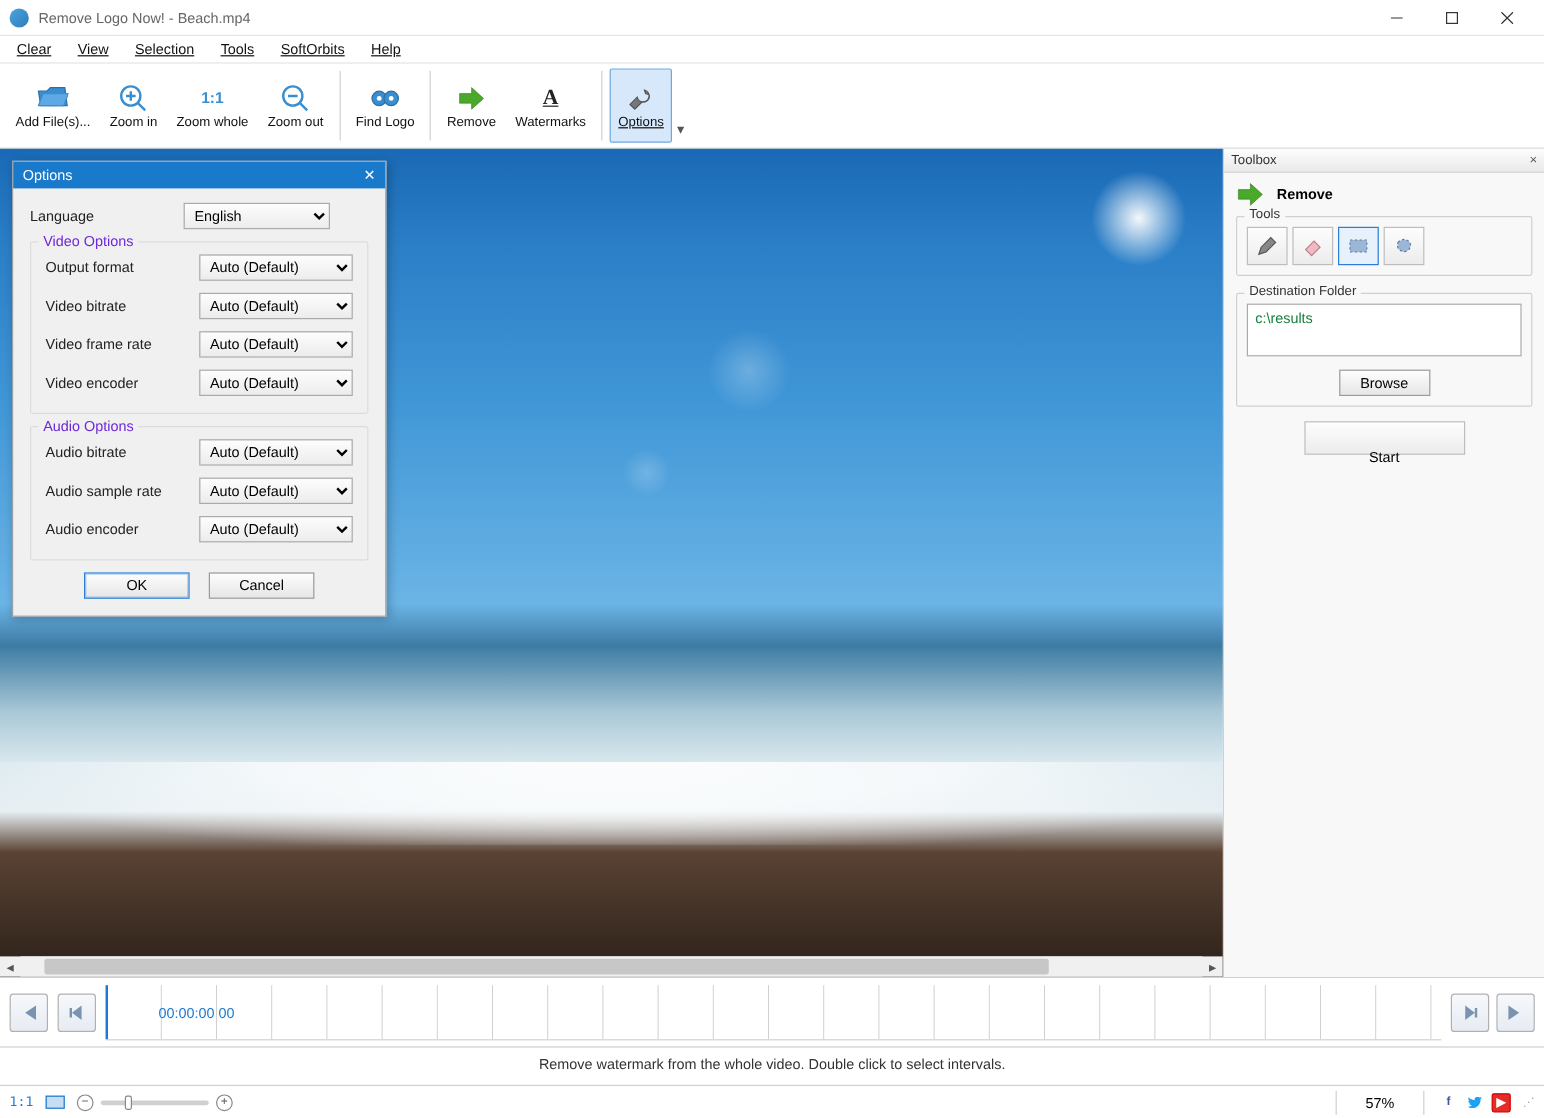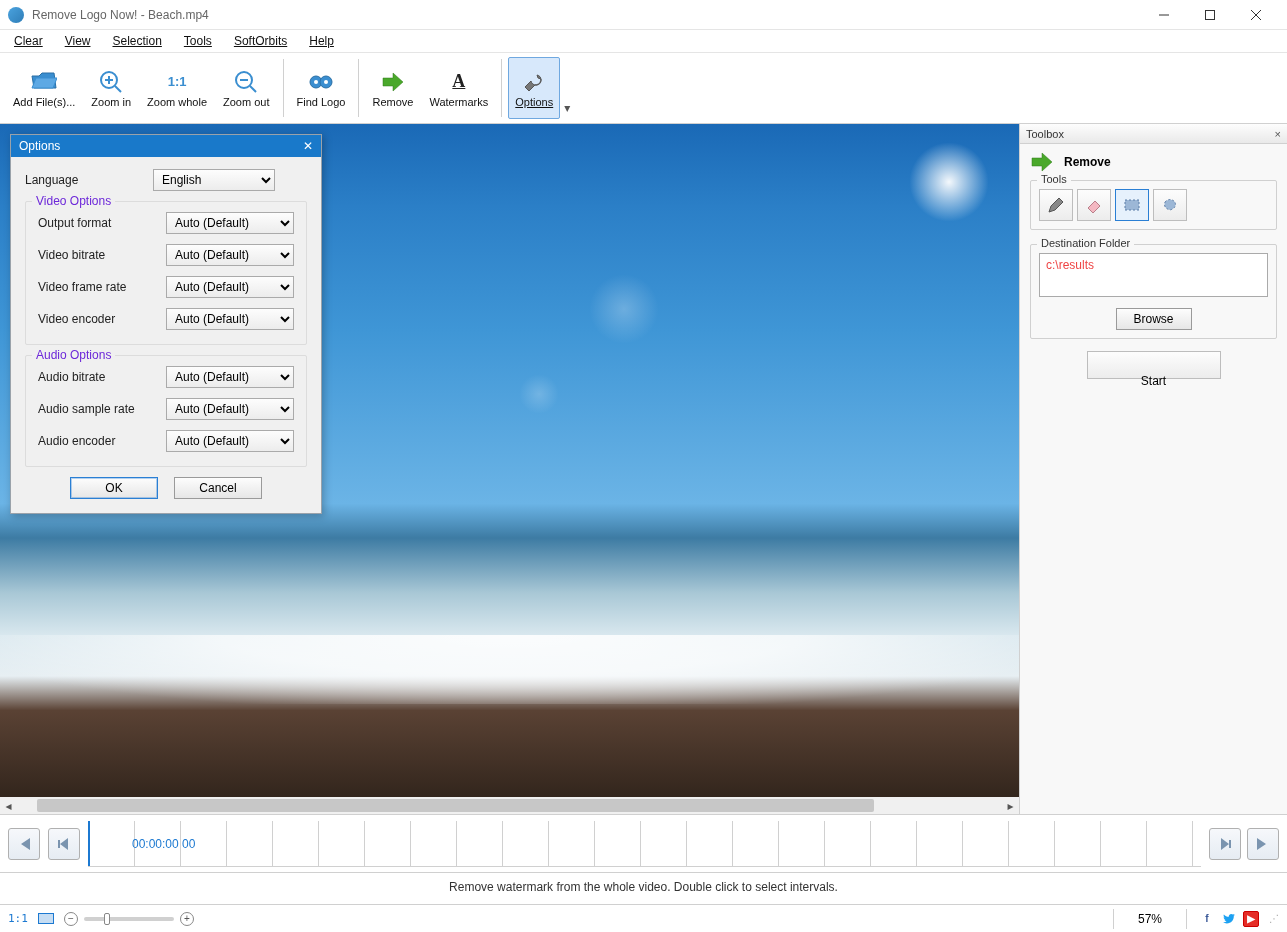--- a/index.html
+++ b/index.html
@@ -61,21 +61,21 @@
 .sidebar .hdr { display: flex; align-items: center; gap: 8px; margin-bottom: 8px; }
 .fieldset { border: 1px solid #d0d0d0; border-radius: 2px; padding: 8px; margin-bottom: 12px; position: relative; }
 .fieldset .legend { position: absolute; top: -8px; left: 6px; background: #f8f8f8; padding: 0 4px; font-size: 11px; color: #333; }
 .toolpal { display: flex; gap: 4px; }
 .toolp { width: 34px; height: 32px; border: 1px solid #bdbdbd; background: linear-gradient(#fdfdfd,#ececec); display: flex; align-items: center; justify-content: center; cursor: default; }
 .toolp.selected { border-color: #2a7fd4; background: #e6f1fc; }
 .sqbtn { height: 30px; border: 1px solid #bdbdbd; background: linear-gradient(#fdfdfd,#ececec); display: flex; align-items: center; justify-content: center; font-size: 12px; cursor: default; }
 .clearrow { display: flex; gap: 6px; }
 .clearrow .sqbtn.wide { flex:1; }
 .clearrow .sqbtn.small { width: 32px; }
-.dest-input { width: 100%; height: 44px; border: 1px solid #aaa; background: #fff; padding: 4px 6px; font-size: 12px; color: #ef4444; resize: none; }
+.dest-input { width: 100%; height: 44px; border: 1px solid #aaa; background: #fff; padding: 4px 6px; font-size: 12px; color: #15803d; resize: none; }
 .browse-row { text-align: center; margin-top: 8px; }
 .browse-row .winbtn { width: 76px; }
 .startbtn { width: 134px; height: 28px; margin: 12px auto 0; display: flex; align-items: center; gap: 22px; padding: 0 8px; border: 1px solid #bdbdbd; background: linear-gradient(#fdfdfd,#ececec); cursor: default; flex-direction: column; }
 
 
 .timeline { height: 58px; border-top: 1px solid #d0d0d0; display: flex; align-items: center; padding: 4px 8px; gap: 8px; background: #fff; }
 .playbtn { width: 32px; height: 32px; border: 1px solid #b0b0b0; border-radius: 3px; background: linear-gradient(#f6f8fb,#e6ecf3); display: flex; align-items: center; justify-content: center; cursor: default; }
 .playbtn svg { fill: #7a94af; }
 .timecode { color: #1c79d1; font-size: 12px; margin-left: 4px; }
 .ticks { flex: 1; height: 46px; border-bottom: 1px solid #d0d0d0; position: relative; background: repeating-linear-gradient(to right, #d0d0d0 0, #d0d0d0 1px, transparent 1px, transparent 46px); background-position: 0 6px; background-size: 46px 40px; }

